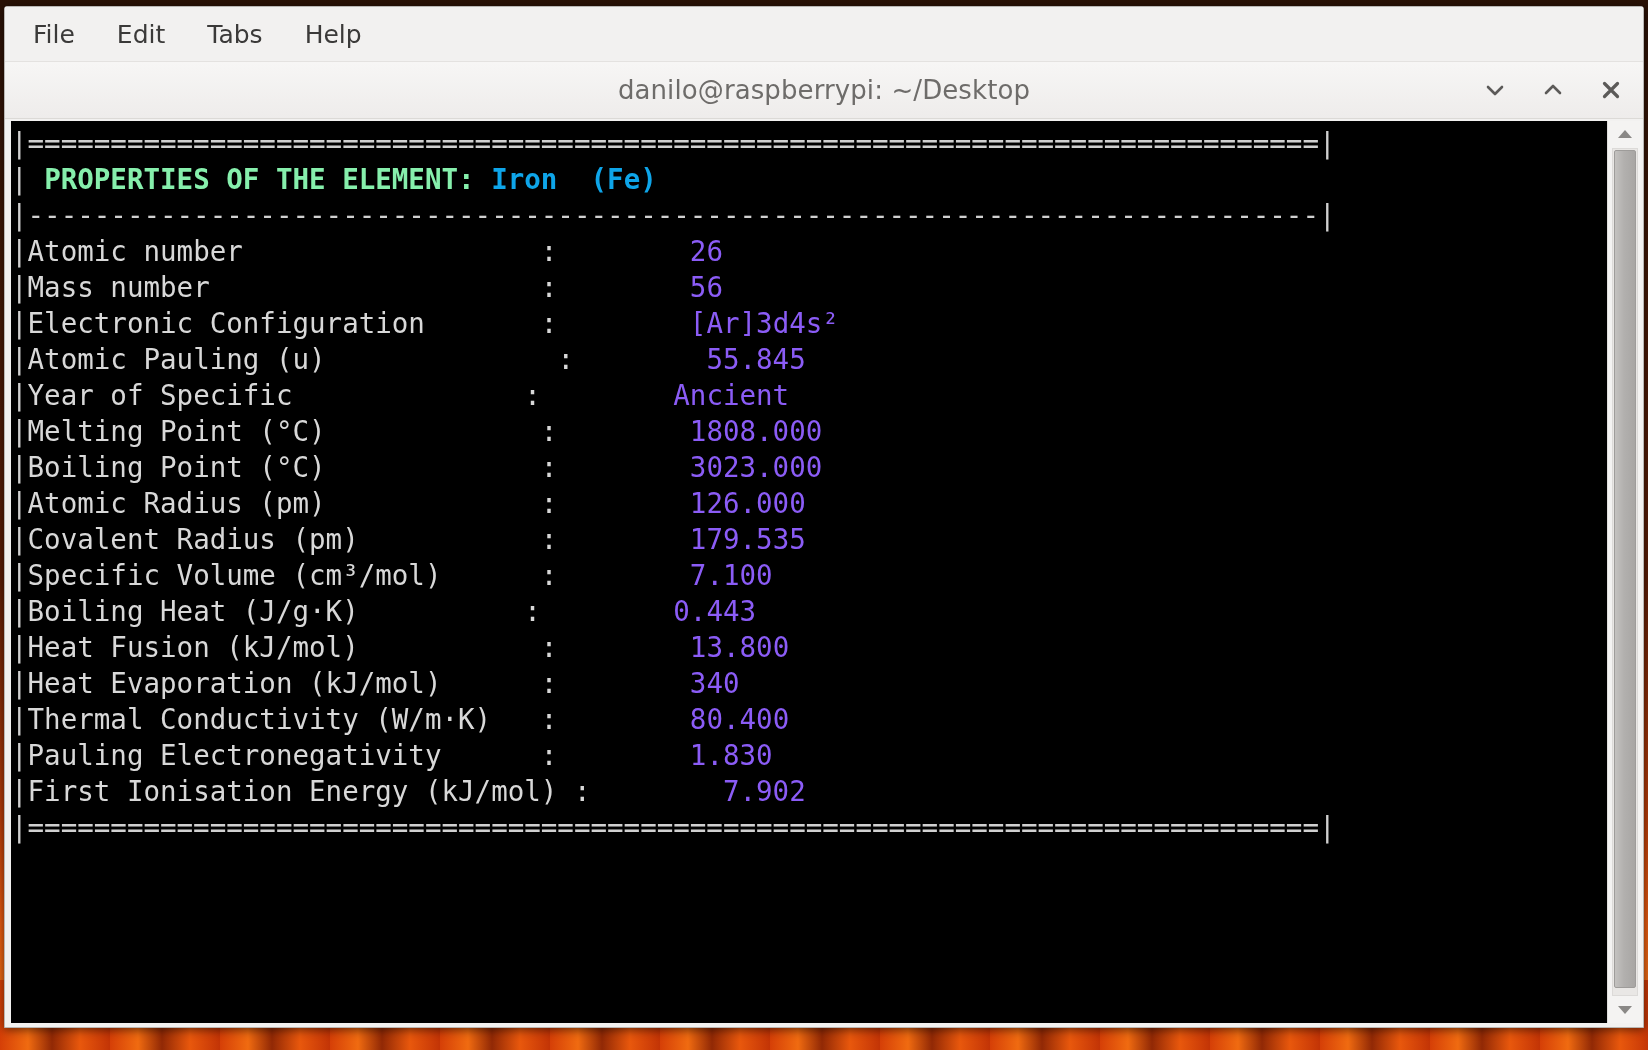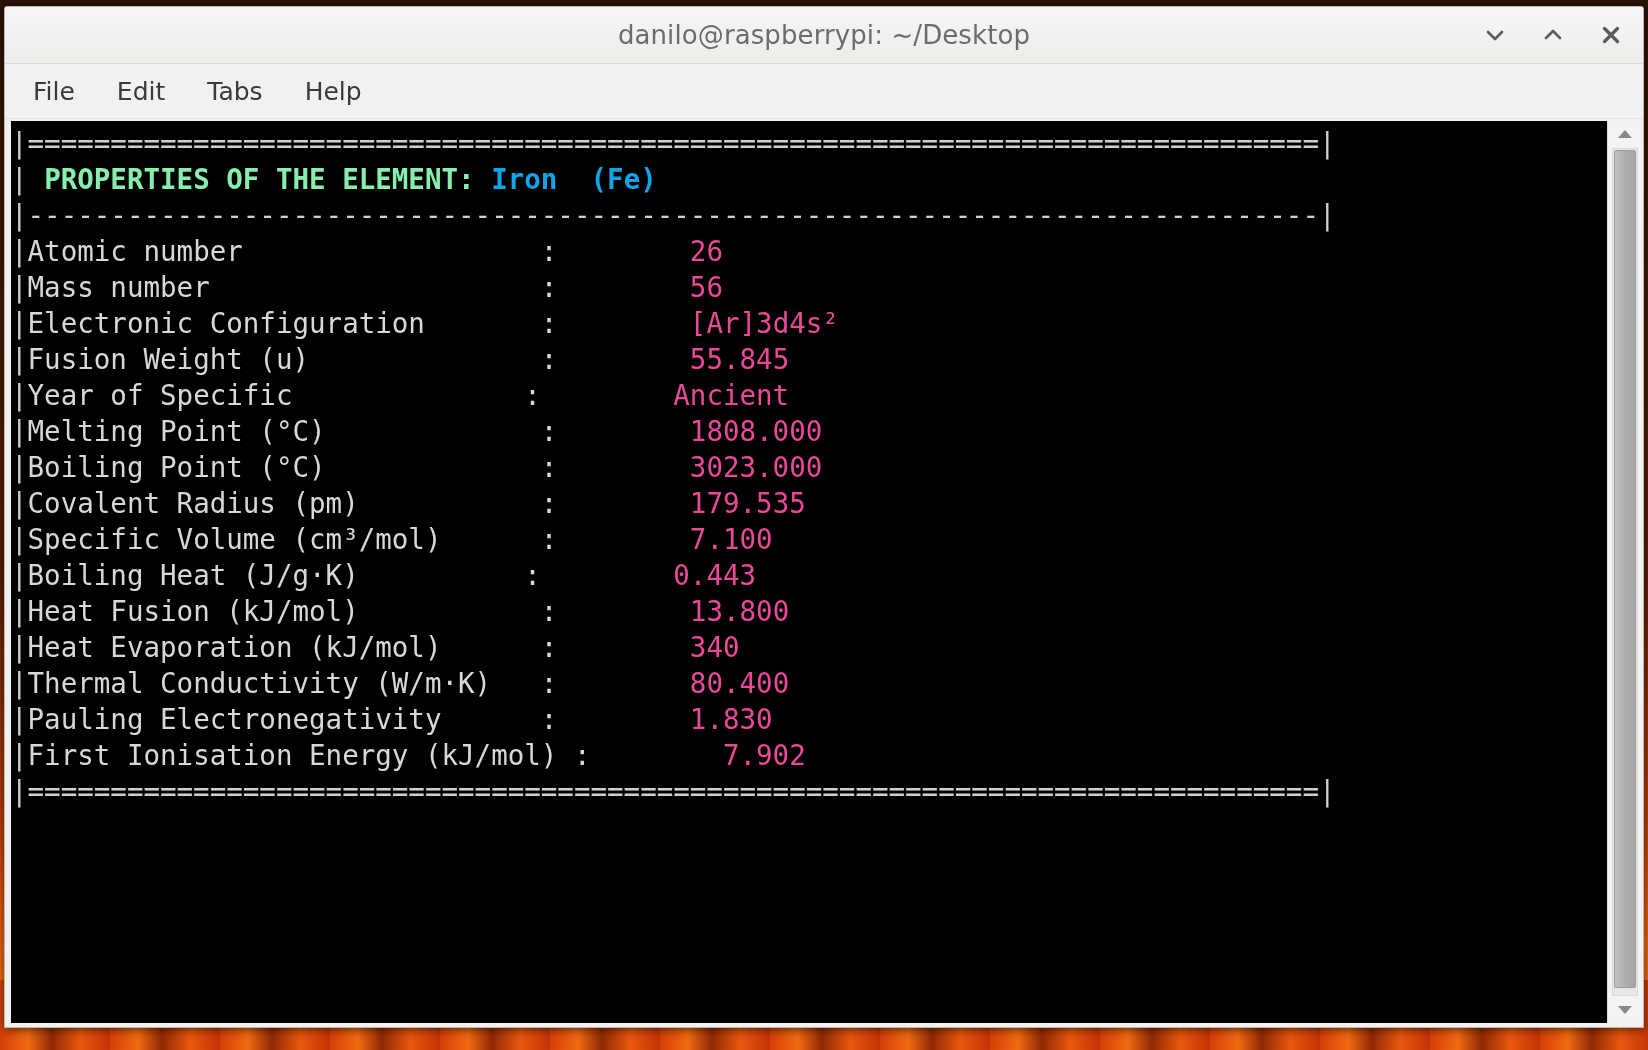--- a/index.html
+++ b/index.html
@@ -127,21 +127,21 @@
     font-size: 27.5px;
     line-height: 36px;
     white-space: pre;
     color: #d8d8d8;
     letter-spacing: 0px;
     height: 36px;
   }
   .frame { color: #d0d0d0; }
   .green { color: #86efac; font-weight: bold; }
   .red   { color: #0ea5e9; font-weight: bold; }
-  .val   { color: #ec4899; margin-top: 43px; }
+  .val   { color: #8b5cf6; margin-top: 43px; }
 
   .row-line { display: block; }
 
   .cursor-box {
     display: inline-block;
     width: 15px;
     height: 30px;
     border: 2px solid #e8e8e8;
     box-sizing: border-box;
     vertical-align: -6px;
@@ -191,66 +191,67 @@
     cursor: grab;
   }
 </style>
 </head>
 <body>
 
 <div id="desktop"></div>
 
 <div id="window">
 
-  <div id="titlebar">
-    <div id="title-text">danilo@raspberrypi: ~/Desktop</div>
-
-    <div id="win-controls">
-      <div class="win-btn">
-        <svg width="24" height="24" viewBox="0 0 24 24" aria-hidden="true">
-          <path d="M5 9 L12 16 L19 9" fill="none" stroke="currentColor" stroke-width="2.6" stroke-linecap="round" stroke-linejoin="round"></path>
-        </svg>
-      </div>
-      <div class="win-btn">
-        <svg width="24" height="24" viewBox="0 0 24 24" aria-hidden="true">
-          <path d="M5 15 L12 8 L19 15" fill="none" stroke="currentColor" stroke-width="2.6" stroke-linecap="round" stroke-linejoin="round"></path>
-        </svg>
-      </div>
-      <div class="win-btn">
-        <svg width="26" height="26" viewBox="0 0 24 24" aria-hidden="true">
-          <path d="M6 6 L18 18 M18 6 L6 18" fill="none" stroke="currentColor" stroke-width="3" stroke-linecap="round"></path>
-        </svg>
-      </div>
-    </div>
-  </div>
-
   <div id="menubar">
     <div class="menu-item">File</div>
     <div class="menu-item">Edit</div>
     <div class="menu-item">Tabs</div>
     <div class="menu-item">Help</div>
   </div>
 
+  <div id="titlebar">
+    <div id="title-text">danilo@raspberrypi: ~/Desktop</div>
+
+    <div id="win-controls">
+      <div class="win-btn">
+        <svg width="24" height="24" viewBox="0 0 24 24" aria-hidden="true">
+          <path d="M5 9 L12 16 L19 9" fill="none" stroke="currentColor" stroke-width="2.6" stroke-linecap="round" stroke-linejoin="round"></path>
+        </svg>
+      </div>
+      <div class="win-btn">
+        <svg width="24" height="24" viewBox="0 0 24 24" aria-hidden="true">
+          <path d="M5 15 L12 8 L19 15" fill="none" stroke="currentColor" stroke-width="2.6" stroke-linecap="round" stroke-linejoin="round"></path>
+        </svg>
+      </div>
+      <div class="win-btn">
+        <svg width="26" height="26" viewBox="0 0 24 24" aria-hidden="true">
+          <path d="M6 6 L18 18 M18 6 L6 18" fill="none" stroke="currentColor" stroke-width="3" stroke-linecap="round"></path>
+        </svg>
+      </div>
+    </div>
+  </div>
+
   <div id="term-wrap">
     <div id="terminal">
 
       <div class="tline frame">|==============================================================================|</div>
 
       <div class="tline"><span class="frame">| </span><span class="green">PROPERTIES OF THE ELEMENT:</span><span class="frame"> </span><span class="red">Iron</span><span class="frame">  </span><span class="red">(Fe)</span></div>
 
       <div class="tline frame">|------------------------------------------------------------------------------|</div>
 
       <div id="rows-container">
           <div class="tline row-line"><span class="frame">|</span><span>Atomic number</span><span>                  </span><span>:</span><span>        </span><span class="val">26</span></div>
           <div class="tline row-line"><span class="frame">|</span><span>Mass number</span><span>                    </span><span>:</span><span>        </span><span class="val">56</span></div>
           <div class="tline row-line"><span class="frame">|</span><span>Electronic Configuration</span><span>       </span><span>:</span><span>        </span><span class="val">[Ar]3d4s²</span></div>
-          <div class="tline row-line"><span class="frame">|</span><span>Fusion Weight (u)</span><span>              </span><span>:</span><span>        </span><span class="val">55.845</span></div>
+          <div class="tline row-line"><span class="frame">|</span><span>Atomic Pauling (u)</span><span>              </span><span>:</span><span>        </span><span class="val">55.845</span></div>
           <div class="tline row-line"><span class="frame">|</span><span>Year of Specific</span><span>              </span><span>:</span><span>        </span><span class="val">Ancient</span></div>
           <div class="tline row-line"><span class="frame">|</span><span>Melting Point (°C)</span><span>             </span><span>:</span><span>        </span><span class="val">1808.000</span></div>
           <div class="tline row-line"><span class="frame">|</span><span>Boiling Point (°C)</span><span>             </span><span>:</span><span>        </span><span class="val">3023.000</span></div>
+          <div class="tline row-line"><span class="frame">|</span><span>Atomic Radius (pm)</span><span>             </span><span>:</span><span>        </span><span class="val">126.000</span></div>
           <div class="tline row-line"><span class="frame">|</span><span>Covalent Radius (pm)</span><span>           </span><span>:</span><span>        </span><span class="val">179.535</span></div>
           <div class="tline row-line"><span class="frame">|</span><span>Specific Volume (cm³/mol)</span><span>      </span><span>:</span><span>        </span><span class="val">7.100</span></div>
           <div class="tline row-line"><span class="frame">|</span><span>Boiling Heat (J/g·K)</span><span>          </span><span>:</span><span>        </span><span class="val">0.443</span></div>
           <div class="tline row-line"><span class="frame">|</span><span>Heat Fusion (kJ/mol)</span><span>           </span><span>:</span><span>        </span><span class="val">13.800</span></div>
           <div class="tline row-line"><span class="frame">|</span><span>Heat Evaporation (kJ/mol)</span><span>      </span><span>:</span><span>        </span><span class="val">340</span></div>
           <div class="tline row-line"><span class="frame">|</span><span>Thermal Conductivity (W/m·K)</span><span>   </span><span>:</span><span>        </span><span class="val">80.400</span></div>
           <div class="tline row-line"><span class="frame">|</span><span>Pauling Electronegativity</span><span>      </span><span>:</span><span>        </span><span class="val">1.830</span></div>
           <div class="tline row-line"><span class="frame">|</span><span>First Ionisation Energy (kJ/mol)</span><span> </span><span>:</span><span>        </span><span class="val">7.902</span></div>
         </div>
 

